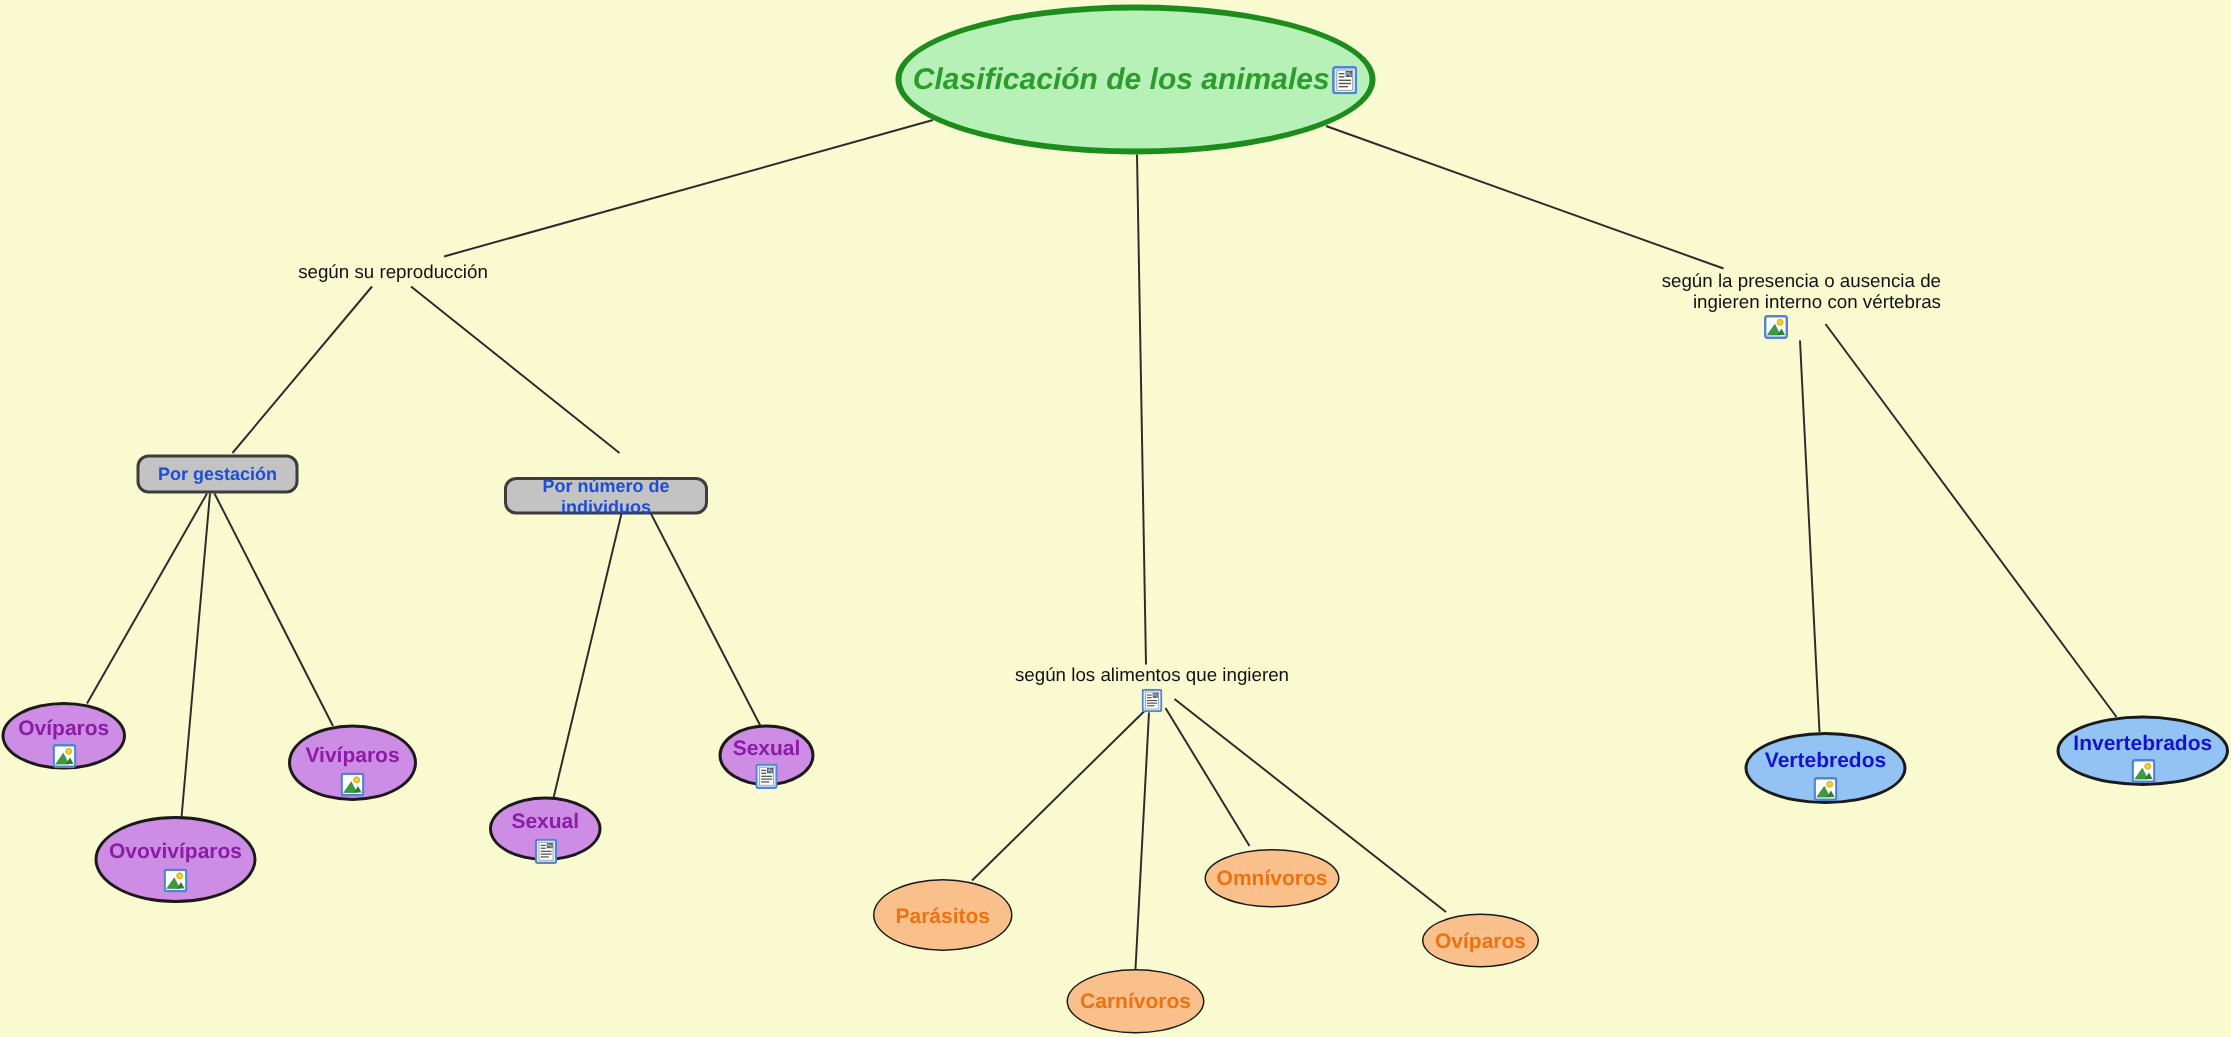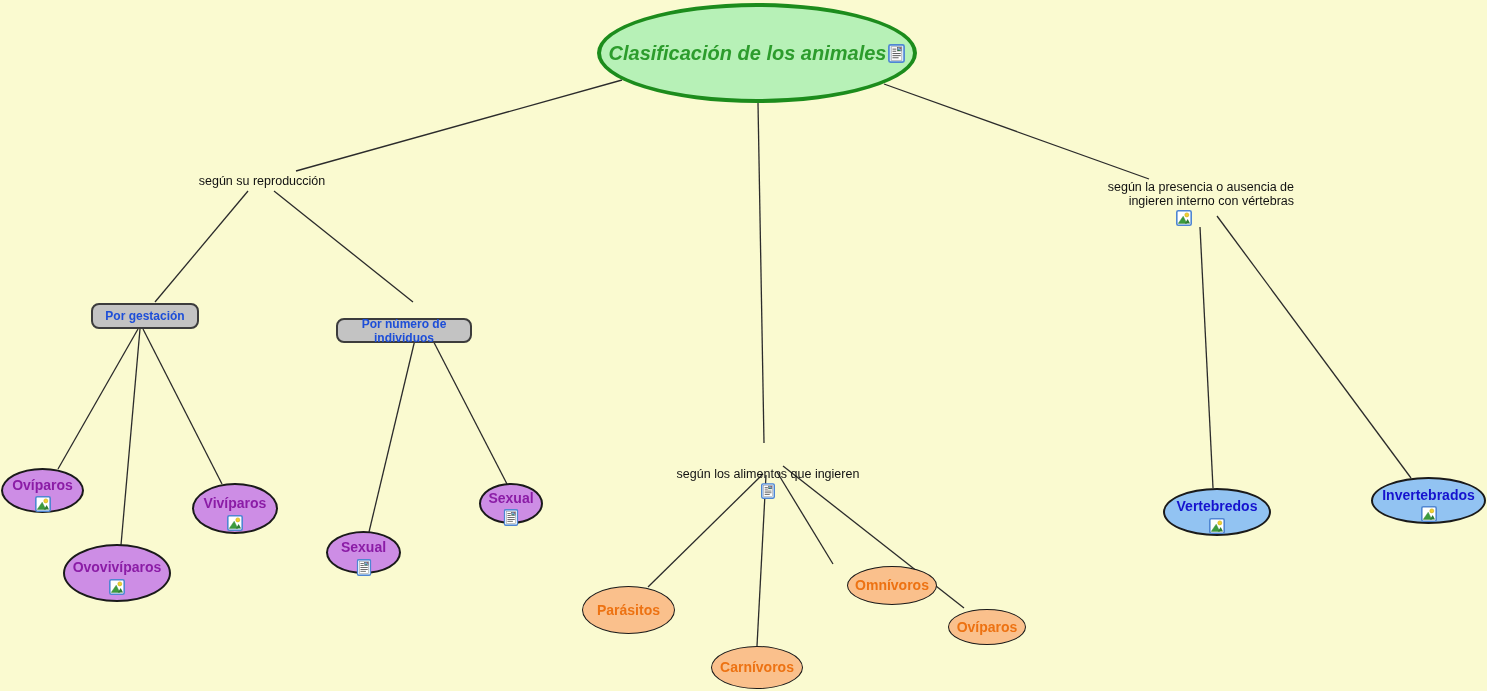--- a/index.html
+++ b/index.html
@@ -144,34 +144,34 @@
         <use href="#document-icon"></use>
       </svg>
   </div>
   <div class="node purple has-icon" style="left:479px;top:483px;width:64px;height:41px;">
     <span>Sexual</span>
     <svg class="icon doc" style="bottom:-4px;">
         <use href="#document-icon"></use>
       </svg>
   </div>
 
-  <div class="clabel" style="left:668px;top:443px;width:200px;margin-top:24px;">
+  <div class="clabel" style="left:668px;top:443px;width:200px;">
     <span>según los alimentos que ingieren</span>
     <svg class="icon doc" style="width:14px;height:16px;">
         <use href="#document-icon"></use>
       </svg>
   </div>
 
   <div class="node orange" style="left:582px;top:586px;width:93px;height:48px;">
     <span>Parásitos</span>
   </div>
   <div class="node orange" style="left:711px;top:646px;width:92px;height:43px;">
     <span>Carnívoros</span>
   </div>
-  <div class="node orange" style="left:803px;top:566px;width:90px;height:39px;margin-left:44px;">
+  <div class="node orange" style="left:803px;top:566px;width:90px;height:39px;">
     <span>Omnívoros</span>
   </div>
   <div class="node orange" style="left:948px;top:609px;width:78px;height:36px;">
     <span>Ovíparos</span>
   </div>
 
   <div class="clabel" style="left:1074px;top:180px;width:220px;text-align:right;">
     <span>según la presencia o ausencia de</span><br>
     <span>ingieren interno con vértebras</span>
     <svg class="icon pic">

